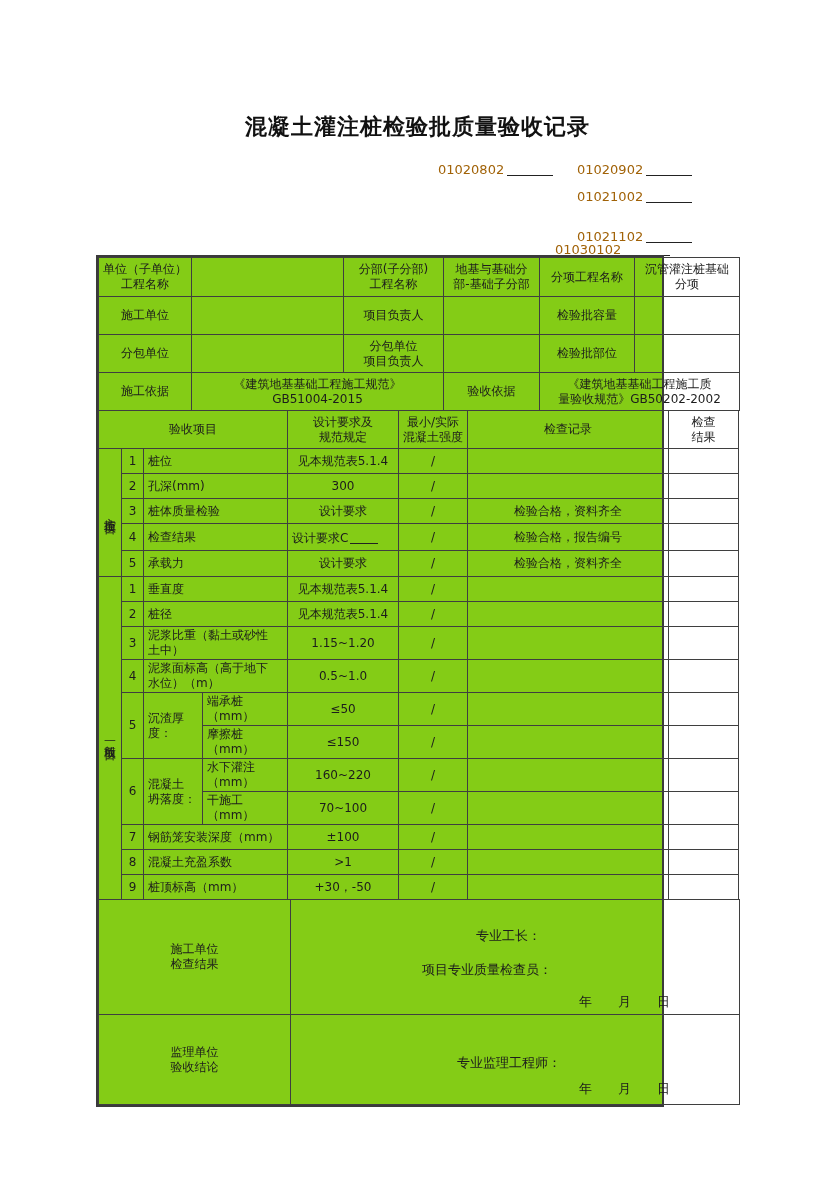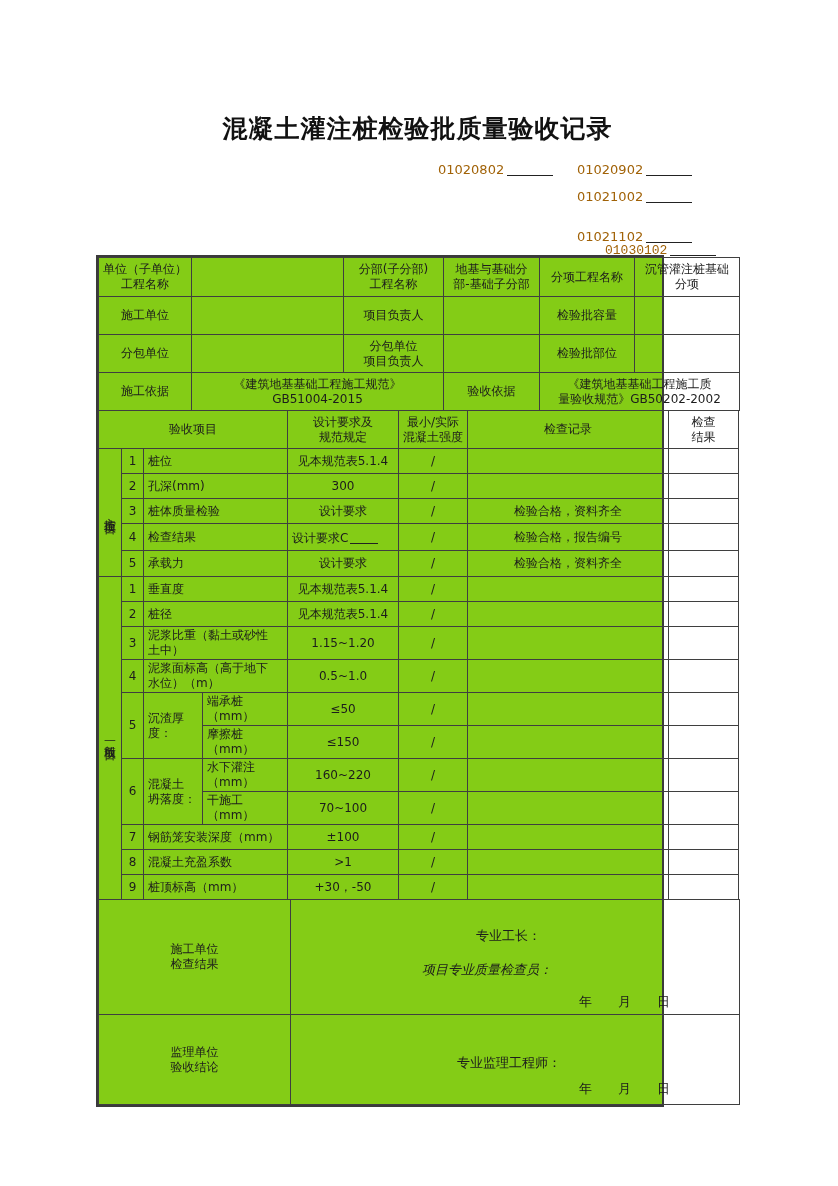--- a/index.html
+++ b/index.html
@@ -1,20 +1,20 @@
 <!DOCTYPE html>
 <html><head>
 <meta charset="utf-8">
 <style>
   html,body { margin:0; padding:0; background:#ffffff; }
   body { width:838px; height:1186px; font-family:"DejaVu Sans","Liberation Sans",sans-serif; color:#1c1c1c; }
   .sheet { position:relative; width:838px; height:1186px; background:#fff; overflow:hidden; }
 
   .title { position:absolute; left:97px; top:112px; width:641px; text-align:center;
-           font-size:25px; font-weight:bold; letter-spacing:1px; color:#111; }
+           font-size:22px; font-weight:bold; letter-spacing:1px; color:#111; }
 
   .codes { position:absolute; left:97px; top:160px; width:641px; height:96px; font-size:13px; color:#a16207; }
   .code { position:absolute; white-space:nowrap; }
   .u { display:inline-block; width:46px; height:13px; border-bottom:1.5px solid #222; margin-left:3px; transform:translateY(2px); }
 
   .tablewrap { position:absolute; left:96px; top:255px; width:568px; border:2px solid #3a3a3a; box-sizing:border-box; background:#84cc16; }
   table { border-collapse:collapse; table-layout:fixed; width:100%; }
   table + table { margin-top:-1px; }
   td { border:1px solid #3f3f3f; font-size:12px; line-height:1.25; text-align:center; vertical-align:middle;
        padding:1px 2px; white-space:pre-line; overflow:hidden; color:#1c1c1c; }
@@ -30,21 +30,21 @@
 
 <div class="sheet">
 
   <div class="title">混凝土灌注桩检验批质量验收记录</div>
 
   <div class="codes">
     <span class="code" style="left:341px;top:0;"><span>01020802</span><span class="u"></span></span>
     <span class="code" style="left:480px;top:0;"><span>01020902</span><span class="u"></span></span>
     <span class="code" style="left:480px;top:27px;"><span>01021002</span><span class="u"></span></span>
     <span class="code" style="left:480px;top:67px;"><span>01021102</span><span class="u"></span></span>
-    <span class="code" style="left:508px;top:80px;font-family:Liberation Mono, monospace;"><span>01030102</span><span class="u"></span></span>
+    <span class="code" style="left:458px;top:80px;"><span>01030102</span><span class="u"></span></span>
   </div>
 
   <div class="tablewrap">
 
     <table>
       <colgroup>
           <col style="width:93px">
           <col style="width:152px">
           <col style="width:100px">
           <col style="width:96px">
@@ -257,21 +257,21 @@
       <colgroup>
           <col style="width:192px">
           <col style="width:449px">
         </colgroup>
       <tbody>
           <tr style="height:115px">
         <td>施工单位
 检查结果</td>
         <td class="sigcell">
           <span class="sig" style="left:185px;top:28px;">专业工长：</span>
-          <span class="sig" style="left:131px;top:62px;font-style:italic;">项目专业质量检查员：</span>
+          <span class="sig" style="left:131px;top:62px;">项目专业质量检查员：</span>
           <span class="sig" style="left:288px;top:94px;">年　　月　　日</span>
         </td>
       </tr>
       <tr style="height:90px">
         <td>监理单位
 验收结论</td>
         <td class="sigcell">
           <span class="sig" style="left:166px;top:40px;">专业监理工程师：</span>
           <span class="sig" style="left:288px;top:66px;">年　　月　　日</span>
         </td>

